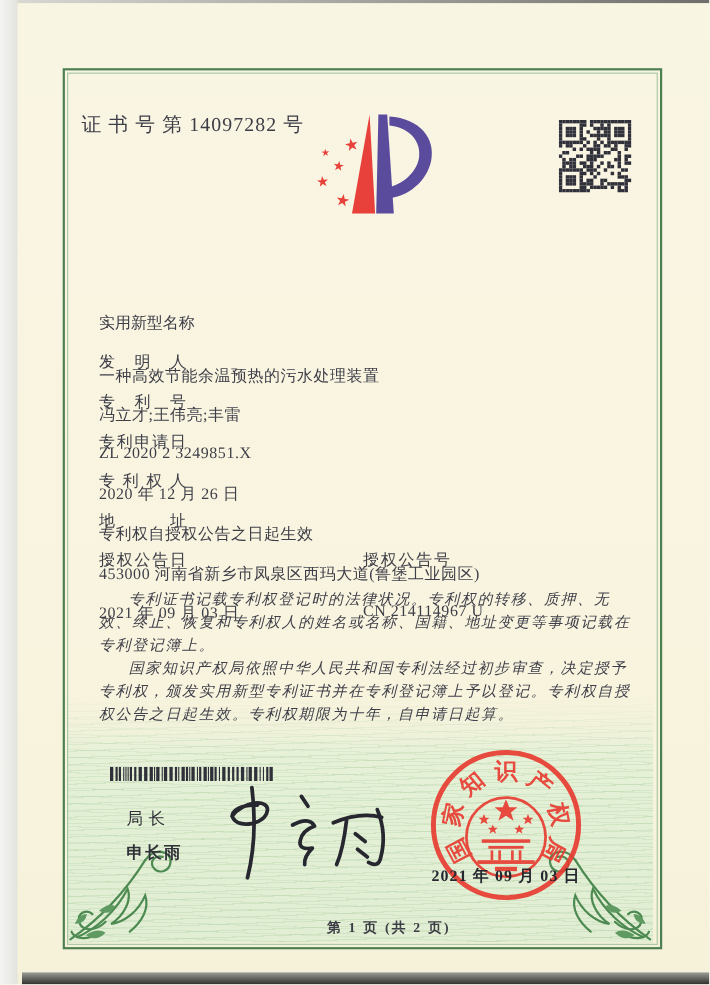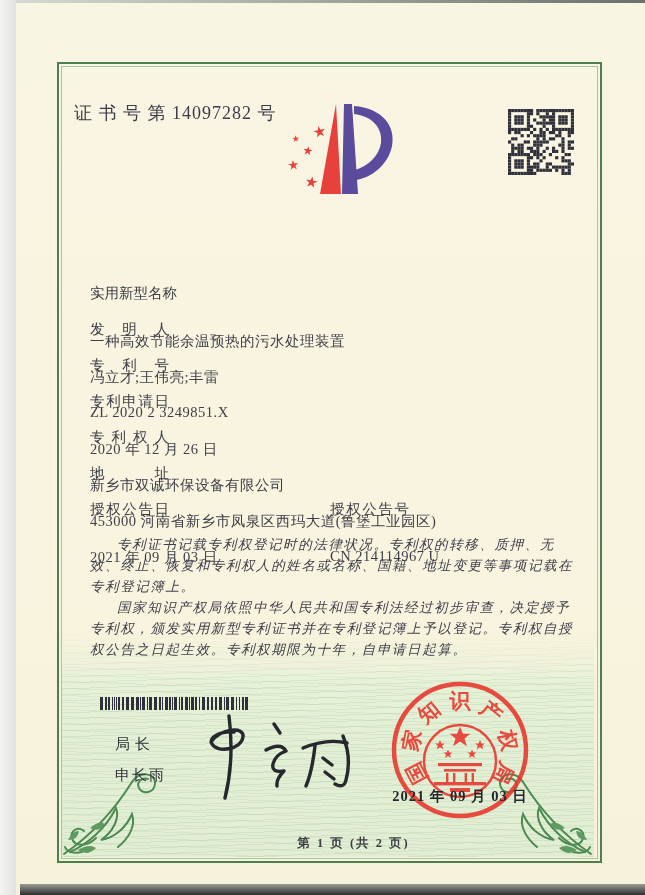--- a/index.html
+++ b/index.html
@@ -44,21 +44,21 @@
 
   .notice{left:74px;top:531px;width:486px;font-size:13.5px;line-height:21px;
     letter-spacing:1.6px;font-style:italic;color:#3e3e49;}
   .notice p{margin:0;text-indent:2em;position:static;}
 
   .barcode{left:84px;top:694px;width:150px;height:13px;}
   .barcode svg{display:block;}
   .signer-role{left:99px;top:732px;font-family:"Liberation Sans","DejaVu Sans",sans-serif;
     font-size:15px;font-weight:500;letter-spacing:5px;color:#2f3038;}
   .signer-name{left:99px;top:763px;font-family:"Liberation Sans","DejaVu Sans",sans-serif;
-    font-size:15px;font-weight:400;letter-spacing:2px;color:#2f3038;}
+    font-size:15px;font-weight:700;letter-spacing:2px;color:#2f3038;}
   .signature{left:175px;top:703px;width:175px;height:100px;}
 
   .seal{left:359px;top:662px;width:170px;height:170px;opacity:.9;}
   .seal circle{stroke:var(--seal-red);}
   .seal .emblem{fill:var(--seal-red);}
   .seal .wreath{stroke:var(--seal-red);fill:none;}
   #seal-ring text{fill:var(--seal-red);font-size:21px;font-weight:700;text-anchor:middle;
     font-family:"Liberation Serif","DejaVu Serif",serif;}
   .seal-date{left:356px;top:784px;width:176px;text-align:center;font-size:14.5px;font-weight:600;
     letter-spacing:1px;color:#26262e;}
@@ -405,21 +405,21 @@
         <span class="fgroup">
             <span class="flabel">专利申请日</span>
             <span class="colon">：</span>
             <span class="fvalue">2020 年 12 月 26 日</span>
           </span>
       </div>
       <div class="frow" style="position:relative">
         <span class="fgroup">
             <span class="flabel">专利权人</span>
             <span class="colon">：</span>
-            <span class="fvalue">新乡市双诚环保设备有限公司</span>
+            <span class="fvalue">专利权自授权公告之日起生效</span>
           </span>
       </div>
       <div class="frow" style="position:relative">
         <span class="fgroup">
             <span class="flabel">地址</span>
             <span class="colon">：</span>
             <span class="fvalue">453000 河南省新乡市凤泉区西玛大道(鲁堡工业园区)</span>
           </span>
       </div>
       <div class="frow" style="position:relative">

